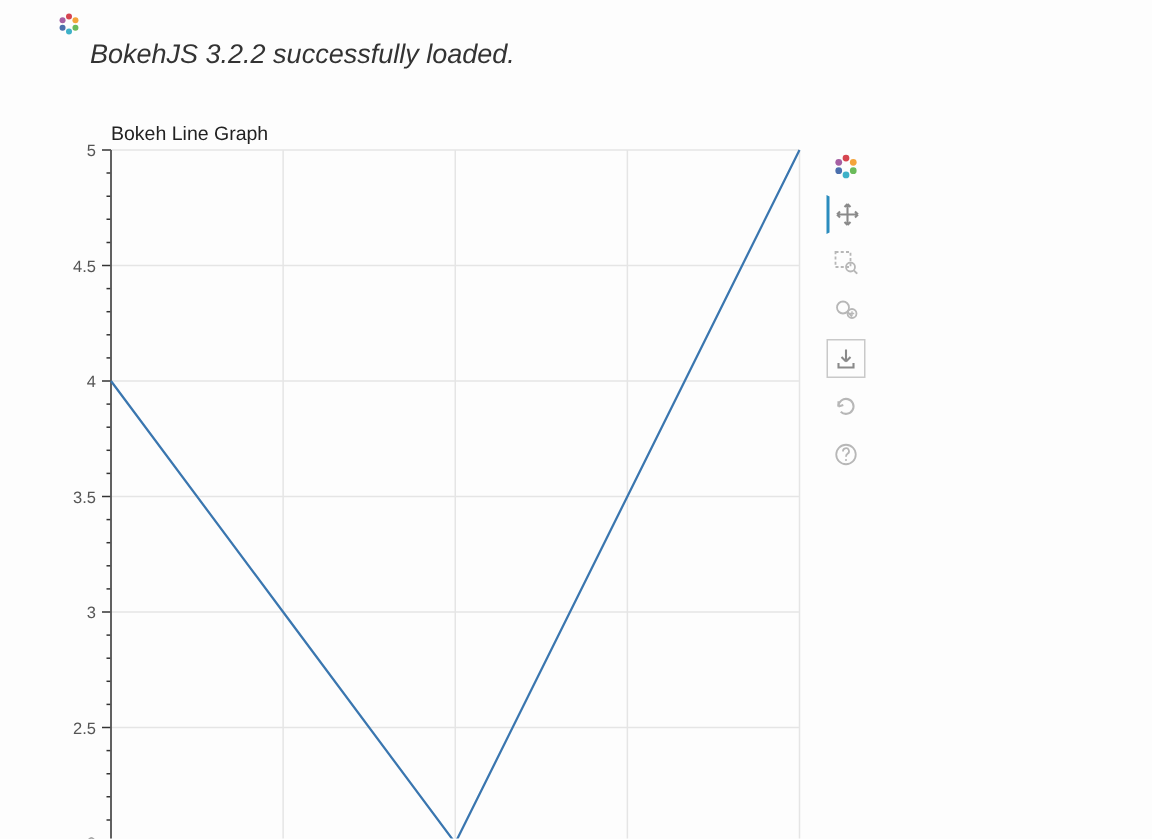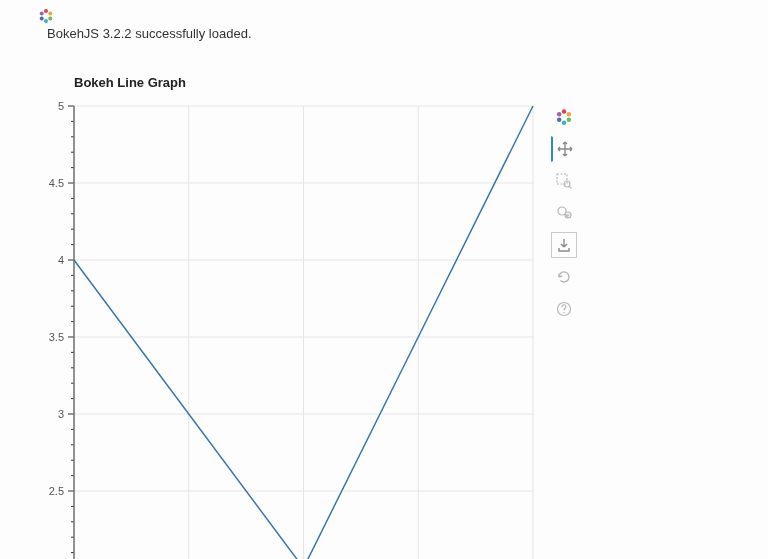--- a/index.html
+++ b/index.html
@@ -13,36 +13,37 @@
     }
     .header {
       padding: 8px 0 0 38px;
     }
     .bokeh-logo {
       width: 16px;
       height: 16px;
     }
     .bokeh-logo svg { display: block; }
     .status-text {
-      font-size: 13px;
+      font-size: 18px;
       color: #333;
-      margin-left: 47px;
+      margin-left: 60px;
       margin-top: 2px;
+      font-style: italic;
     }
     .chart-container {
       position: relative;
       margin-top: 34px;
       margin-left: 38px;
     }
     .chart-title {
       font-size: 13px;
-      font-weight: 700;
+      font-weight: 400;
       color: #222;
       margin-left: 36px;
-      margin-bottom: 12px;
+      margin-bottom: 0;
     }
     .plot-wrap {
       display: flex;
       align-items: flex-start;
     }
     .plot-area {
       position: relative;
       width: 505px;
       height: 470px;
     }

